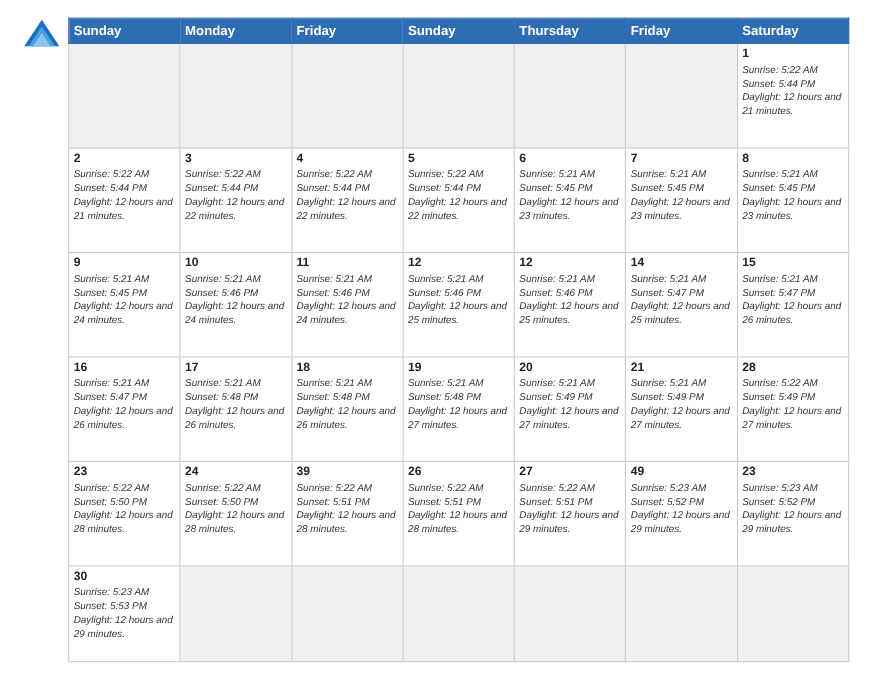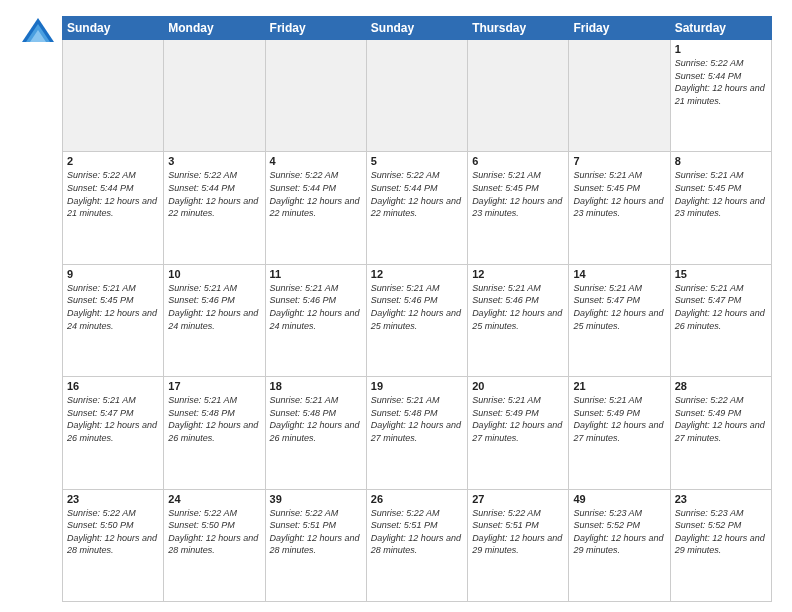--- a/index.html
+++ b/index.html
@@ -258,15 +258,27 @@
           </td>
           <td>
             <span class="day-number">49</span>
             <div class="day-info">Sunrise: 5:23 AM<br>Sunset: 5:52 PM<br>Daylight: 12 hours and 29 minutes.</div>
           </td>
           <td>
             <span class="day-number">23</span>
             <div class="day-info">Sunrise: 5:23 AM<br>Sunset: 5:52 PM<br>Daylight: 12 hours and 29 minutes.</div>
           </td>
         </tr>
+        <tr class="last-row">
+          <td>
+            <span class="day-number">30</span>
+            <div class="day-info">Sunrise: 5:23 AM<br>Sunset: 5:53 PM<br>Daylight: 12 hours and 29 minutes.</div>
+          </td>
+          <td class="empty"></td>
+          <td class="empty"></td>
+          <td class="empty"></td>
+          <td class="empty"></td>
+          <td class="empty"></td>
+          <td class="empty"></td>
+        </tr>
       </tbody>
   </table>
 </div>
 
 </body></html>

